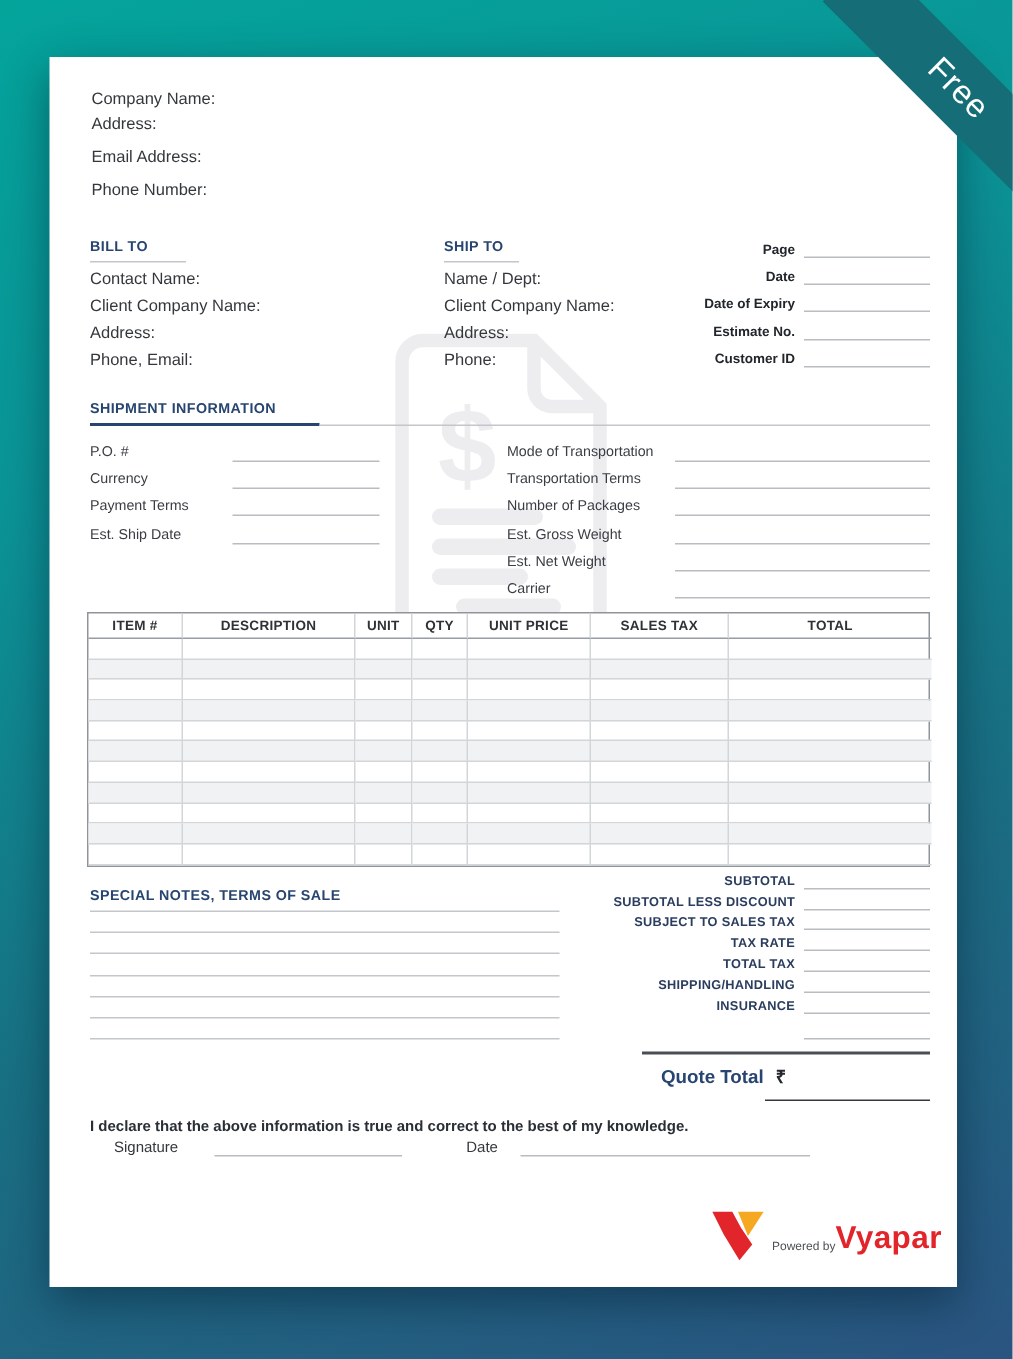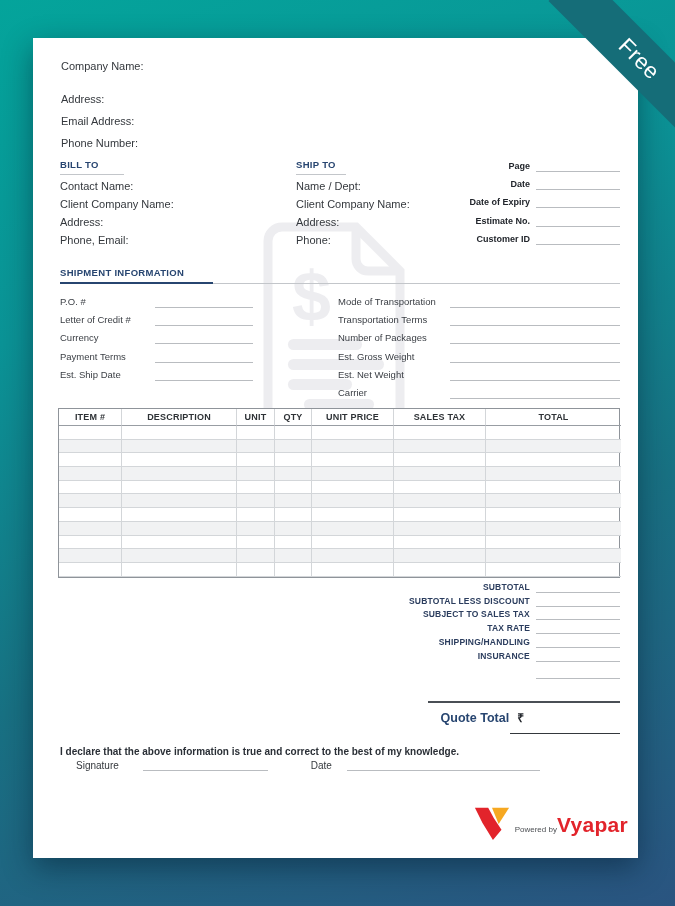--- a/index.html
+++ b/index.html
@@ -24,21 +24,21 @@
     color:#fff; font-size:22px; letter-spacing:.5px; z-index:5;
   }
   .abs { position:absolute; }
   .watermark { position:absolute; left:225px; top:183px; z-index:0; }
 
   .fieldtext { font-size:11px; color:#34383d; line-height:13px; }
   .sec-title { font-size:9.5px; font-weight:bold; color:#274570; letter-spacing:.3px; }
   .title-rule { height:1px; background:#c3c6ca; margin-top:4px; }
 
   .company-block div { margin-bottom:9px; }
-  .company-block div:first-child { margin-bottom:20px; }
+  .company-block div:first-child { margin-bottom:4px; }
 
   .party-block .fieldtext { margin-top:5px; }
 
   .meta-block .mrow { display:flex; align-items:flex-start; height:18.2px; }
   .meta-label { flex:1; text-align:right; font-size:9px; font-weight:bold; color:#22262c; line-height:12px; }
   .meta-line { width:84px; height:12px; border-bottom:1px solid #b9bcc0; margin-left:6px; }
 
   .ship-col .srow { display:flex; align-items:flex-end; height:18.3px; }
   .ship-label { font-size:9.5px; color:#3a3e44; line-height:12px; }
   .ship-line { flex:1; height:11px; border-bottom:1px solid #b9bcc0; }
@@ -159,24 +159,20 @@
         <div style="width:153px; height:1.5px; background:#274570;"></div>
         <div style="flex:1; height:1px; background:#c3c6ca; margin-top:.5px;"></div>
       </div>
       <div style="display:flex; margin-top:6px;">
         <div class="ship-col ship-col-left" style="width:193px;">
           <div class="srow">
               <span class="ship-label">P.O. #</span>
               <span class="ship-line"></span>
             </div>
           <div class="srow">
-              <span class="ship-label">Letter of Credit #</span>
-              <span class="ship-line"></span>
-            </div>
-          <div class="srow">
               <span class="ship-label">Currency</span>
               <span class="ship-line"></span>
             </div>
           <div class="srow">
               <span class="ship-label">Payment Terms</span>
               <span class="ship-line"></span>
             </div>
           <div class="srow">
               <span class="ship-label">Est. Ship Date</span>
               <span class="ship-line"></span>
@@ -292,36 +288,52 @@
         <div class="cell alt"></div>
         <div class="cell"></div>
         <div class="cell"></div>
         <div class="cell"></div>
         <div class="cell"></div>
         <div class="cell"></div>
         <div class="cell"></div>
         <div class="cell"></div>
       </div>
 
+    <div class="abs notes-block" style="left:27px; top:554px; width:313px; z-index:2;">
+      <div class="sec-title">SPECIAL NOTES, TERMS OF SALE</div>
+      <div class="title-rule" style="width:313px;"></div>
+      <div>
+          <div class="nline"></div>
+          <div class="nline"></div>
+          <div class="nline"></div>
+          <div class="nline"></div>
+          <div class="nline"></div>
+          <div class="nline"></div>
+        </div>
+    </div>
 
     <div class="abs totals-block" style="left:340px; top:541px; width:247px; z-index:2;">
       <div class="trow">
           <span class="totals-label">SUBTOTAL</span>
           <span class="totals-line"></span>
         </div>
       <div class="trow">
           <span class="totals-label">SUBTOTAL LESS DISCOUNT</span>
           <span class="totals-line"></span>
         </div>
       <div class="trow">
           <span class="totals-label">SUBJECT TO SALES TAX</span>
           <span class="totals-line"></span>
         </div>
       <div class="trow">
           <span class="totals-label">TAX RATE</span>
+          <span class="totals-line"></span>
+        </div>
+      <div class="trow">
+          <span class="totals-label">TOTAL TAX</span>
           <span class="totals-line"></span>
         </div>
       <div class="trow">
           <span class="totals-label">SHIPPING/HANDLING</span>
           <span class="totals-line"></span>
         </div>
       <div class="trow">
           <span class="totals-label">INSURANCE</span>
           <span class="totals-line"></span>
         </div>

